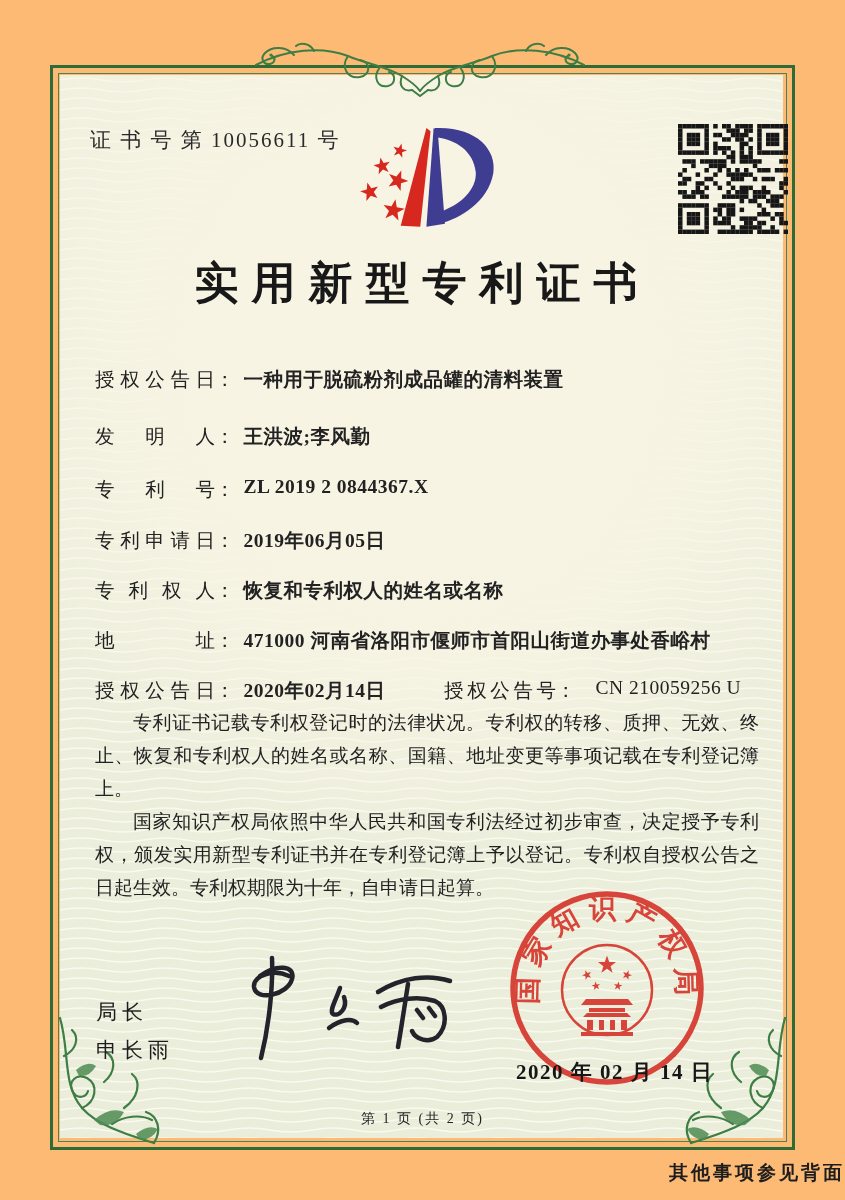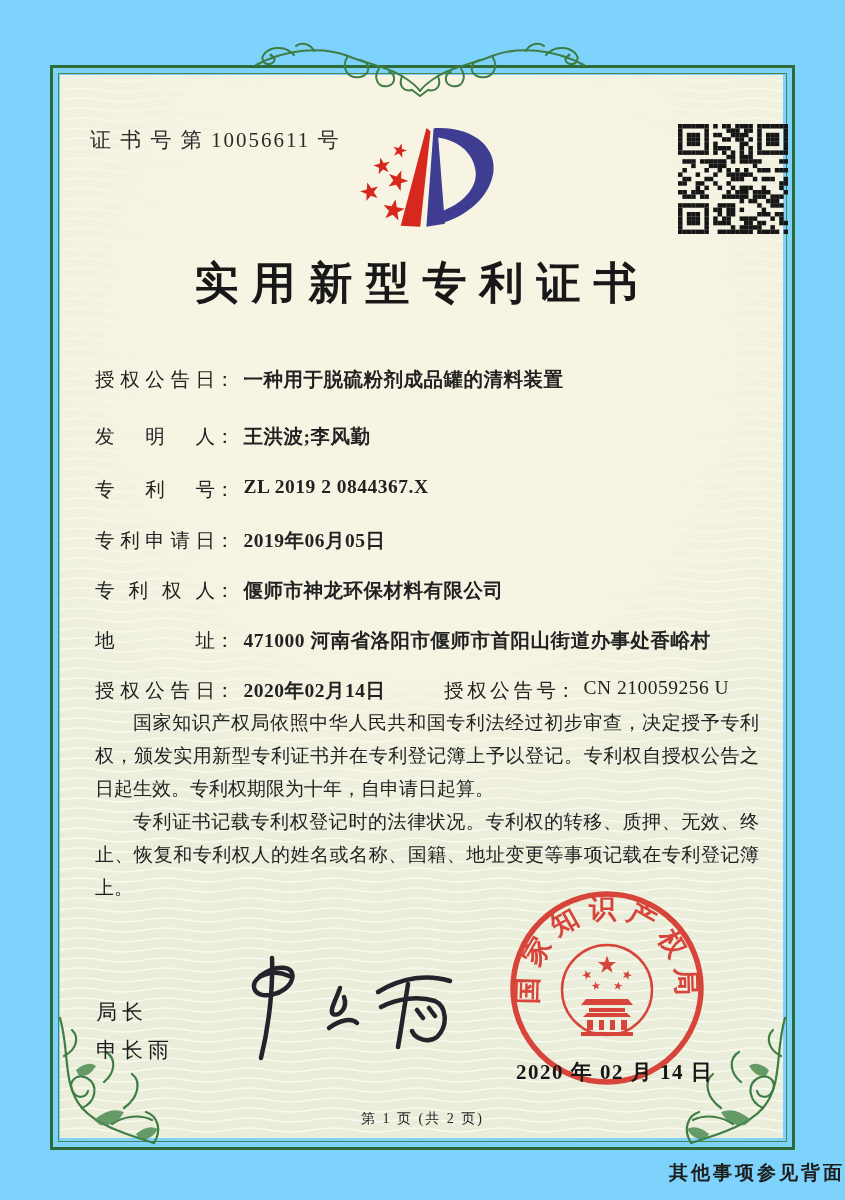--- a/index.html
+++ b/index.html
@@ -1,17 +1,17 @@
 <!DOCTYPE html>
 <html><head>
 <meta charset="utf-8">
 <style>
   html,body{margin:0;padding:0;}
   body{width:845px;height:1200px;background:#efe9d6;font-family:"Liberation Serif","DejaVu Serif",serif;}
-  .page{position:relative;width:845px;height:1200px;background:#7dd3fc;overflow:hidden;}
+  .page{position:relative;width:845px;height:1200px;background:#fdba74;overflow:hidden;}
 
   
   .frame-outer{position:absolute;left:50px;top:65px;width:739px;height:1079px;border:3px solid #2f6b36;}
   .frame-inner{position:absolute;left:58px;top:73px;width:727px;height:1067px;border:1px solid #4c8352;}
 
   
   .waves{position:absolute;left:60px;top:75px;}
   .cream-fade{position:absolute;left:60px;top:75px;width:723px;height:1063px;
     background:
       radial-gradient(ellipse 62% 46% at 50% 27%, rgba(248,244,228,1) 0%, rgba(248,244,228,.95) 52%, rgba(248,244,228,0) 100%),
@@ -25,21 +25,21 @@
 
   .title{position:absolute;left:0;right:0;top:254px;text-align:center;font-size:44px;font-weight:bold;
          letter-spacing:13px;color:#181818;}
 
   .row{position:absolute;left:95px;font-size:19.5px;color:#222;white-space:nowrap;}
   .row .lab{display:inline-block;width:120px;text-align:justify;text-align-last:justify;vertical-align:top;}
   .row .col{display:inline-block;vertical-align:top;}
   .row .val{display:inline-block;margin-left:9px;vertical-align:top;letter-spacing:0.5px;font-weight:bold;}
   .row2{position:absolute;left:428px;font-size:19.5px;color:#222;white-space:nowrap;}
   .row2 .lab{display:inline-block;width:112px;text-align:justify;text-align-last:justify;vertical-align:top;margin-left:16px;}
-  .row2 .val{display:inline-block;margin-left:8px;vertical-align:top;letter-spacing:0.5px;}
+  .row2 .val{display:inline-block;margin-left:20px;vertical-align:top;letter-spacing:0.5px;}
 
   .paras{position:absolute;left:95px;top:706px;width:664px;font-size:19px;line-height:33px;
          color:#222;text-align:justify;}
   .paras p{margin:0;text-indent:2em;}
 
   .director-title{position:absolute;left:96px;top:998px;font-size:21px;letter-spacing:5px;color:#1d1d1d;}
   .director-name{position:absolute;left:96px;top:1036px;font-size:21px;letter-spacing:5px;color:#1d1d1d;}
   .signature{position:absolute;left:212px;top:950px;}
 
   .seal{position:absolute;left:505px;top:886px;}
@@ -479,36 +479,36 @@
   <div class="row" style="top:423px;">
     <span class="lab">发明人</span><span class="col">：</span><span class="val">王洪波;李风勤</span>
   </div>
   <div class="row" style="top:476px;">
     <span class="lab">专利号</span><span class="col">：</span><span class="val">ZL 2019 2 0844367.X</span>
   </div>
   <div class="row" style="top:527px;">
     <span class="lab">专利申请日</span><span class="col">：</span><span class="val">2019年06月05日</span>
   </div>
   <div class="row" style="top:577px;">
-    <span class="lab">专利权人</span><span class="col">：</span><span class="val">偃师市神龙环保材料有限公司</span>
+    <span class="lab">专利权人</span><span class="col">：</span><span class="val">恢复和专利权人的姓名或名称</span>
   </div>
   <div class="row" style="top:627px;">
     <span class="lab">地址</span><span class="col">：</span><span class="val">471000 河南省洛阳市偃师市首阳山街道办事处香峪村</span>
   </div>
   <div class="row" style="top:677px;">
     <span class="lab">授权公告日</span><span class="col">：</span><span class="val">2020年02月14日</span>
   </div>
   <div class="row2" style="top:677px;">
     <span class="lab">授权公告号</span><span class="col">：</span><span class="val">CN 210059256 U</span>
   </div>
 
   
   <div class="paras">
+    <p>专利证书记载专利权登记时的法律状况。专利权的转移、质押、无效、终止、恢复和专利权人的姓名或名称、国籍、地址变更等事项记载在专利登记簿上。</p>
     <p>国家知识产权局依照中华人民共和国专利法经过初步审查，决定授予专利权，颁发实用新型专利证书并在专利登记簿上予以登记。专利权自授权公告之日起生效。专利权期限为十年，自申请日起算。</p>
-    <p>专利证书记载专利权登记时的法律状况。专利权的转移、质押、无效、终止、恢复和专利权人的姓名或名称、国籍、地址变更等事项记载在专利登记簿上。</p>
   </div>
 
   
   <div class="director-title">局长</div>
   <div class="director-name">申长雨</div>
 
   
   <svg class="signature" width="250" height="115" viewBox="0 0 250 115">
     <g stroke="#23232b" stroke-width="4.5" fill="none" stroke-linecap="round" stroke-linejoin="round">
       <path d="M48,26 C64,14 84,15 80,29 C76,45 44,52 42,37 C41,25 62,19 77,26"></path>

